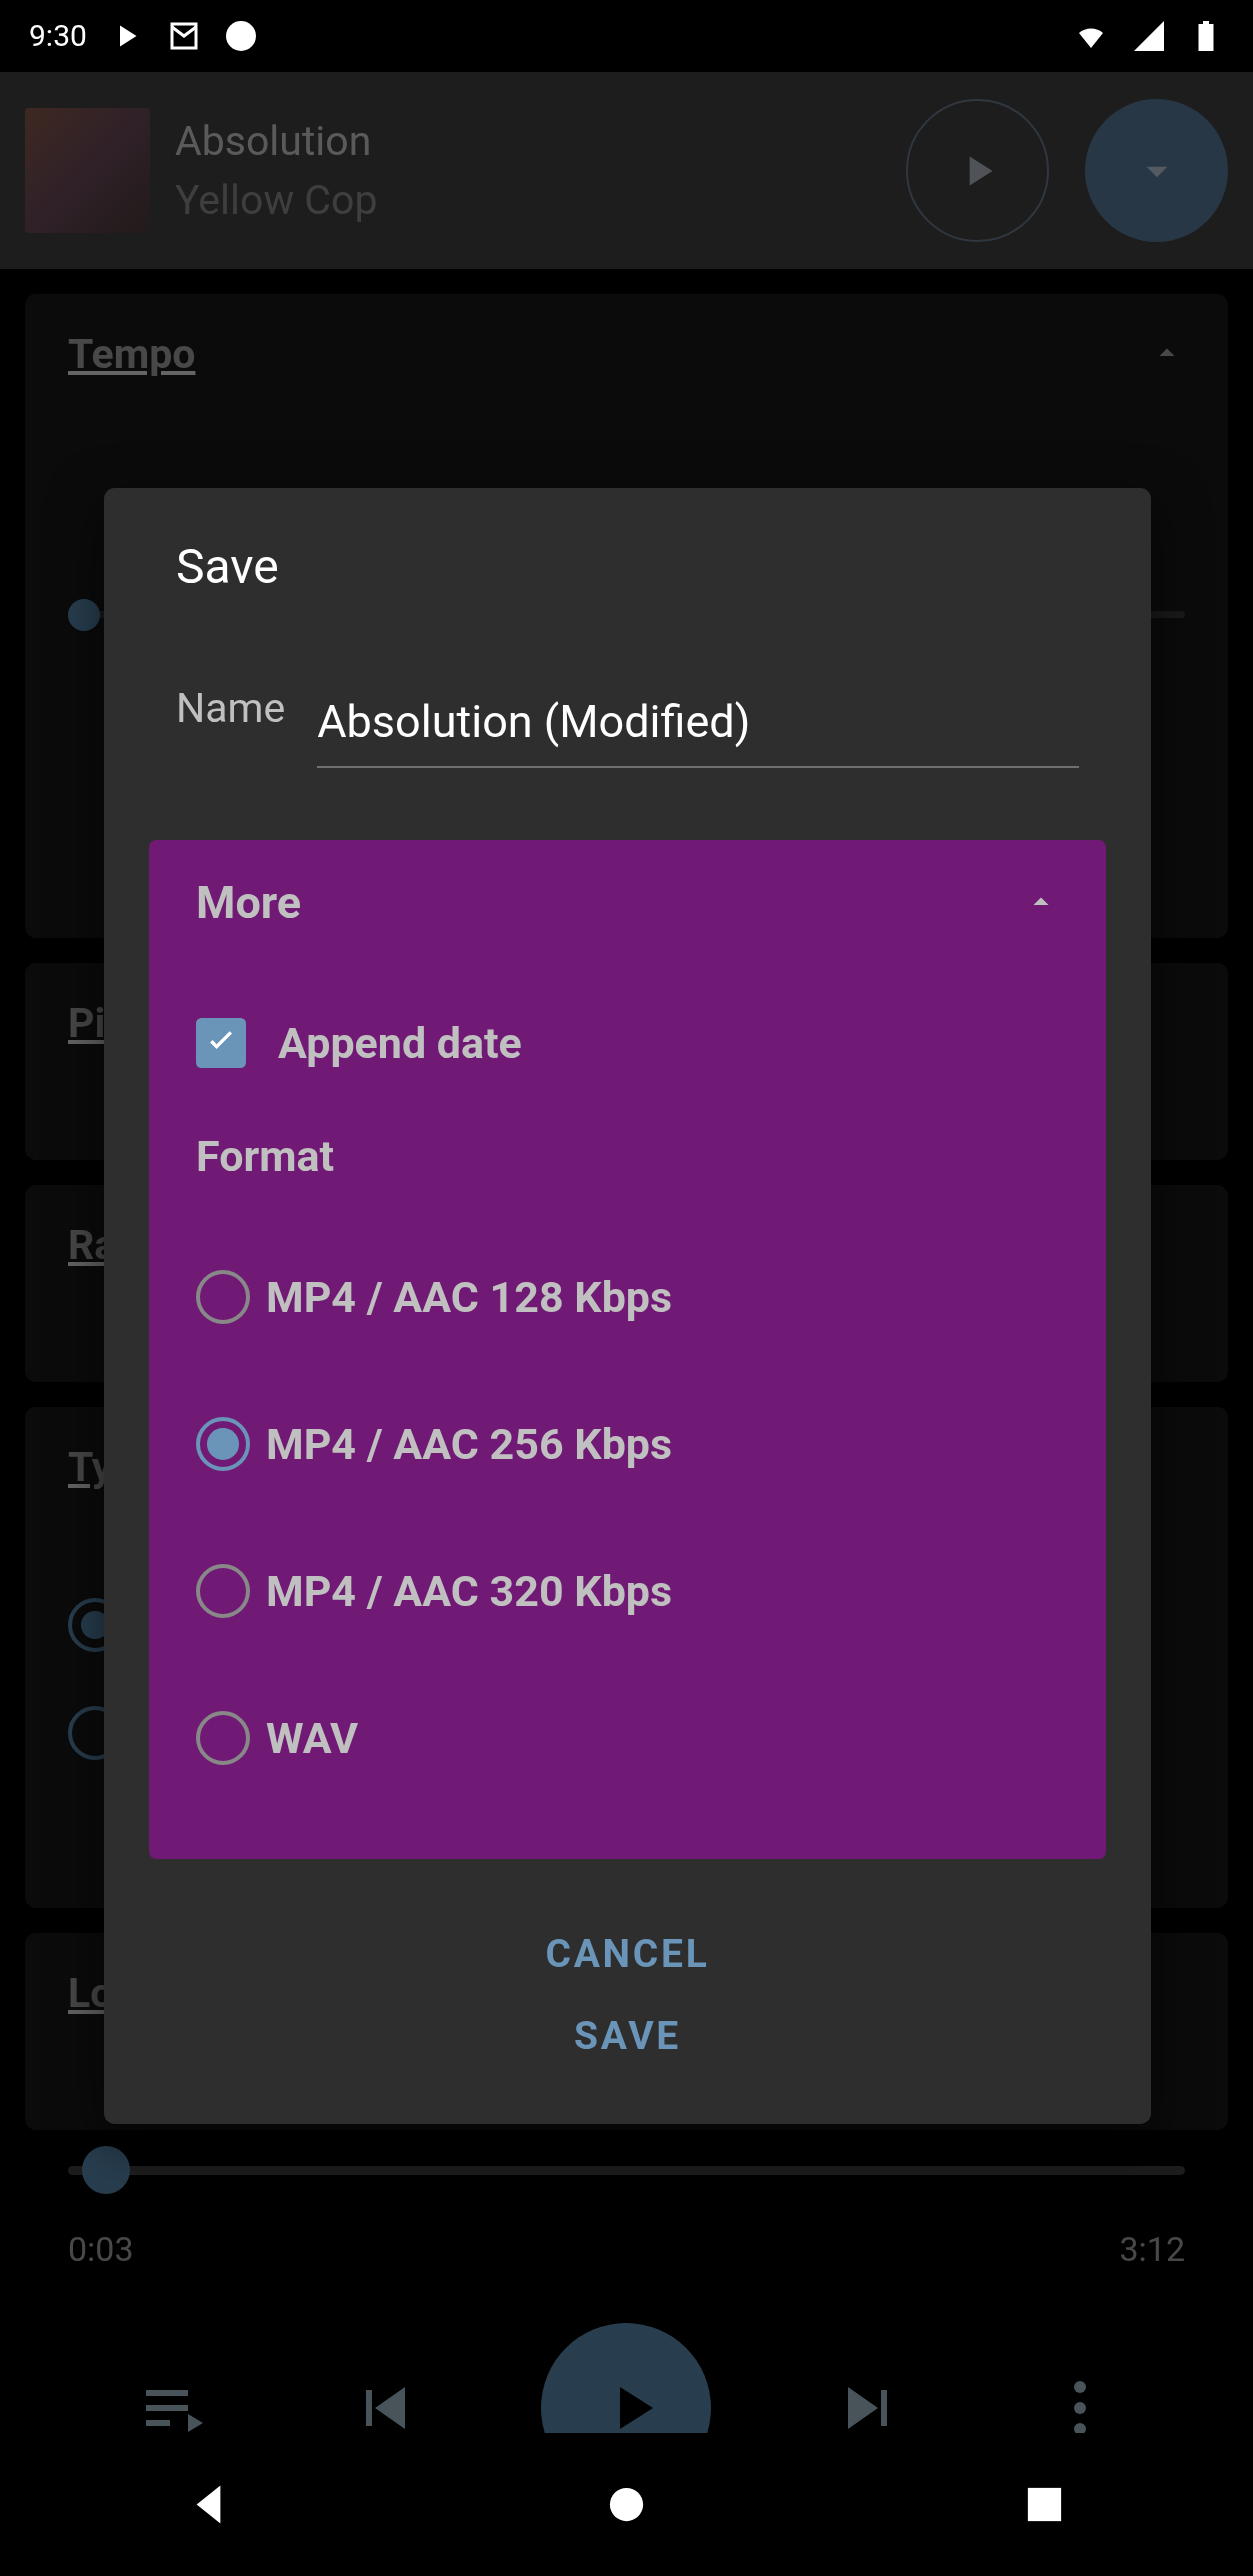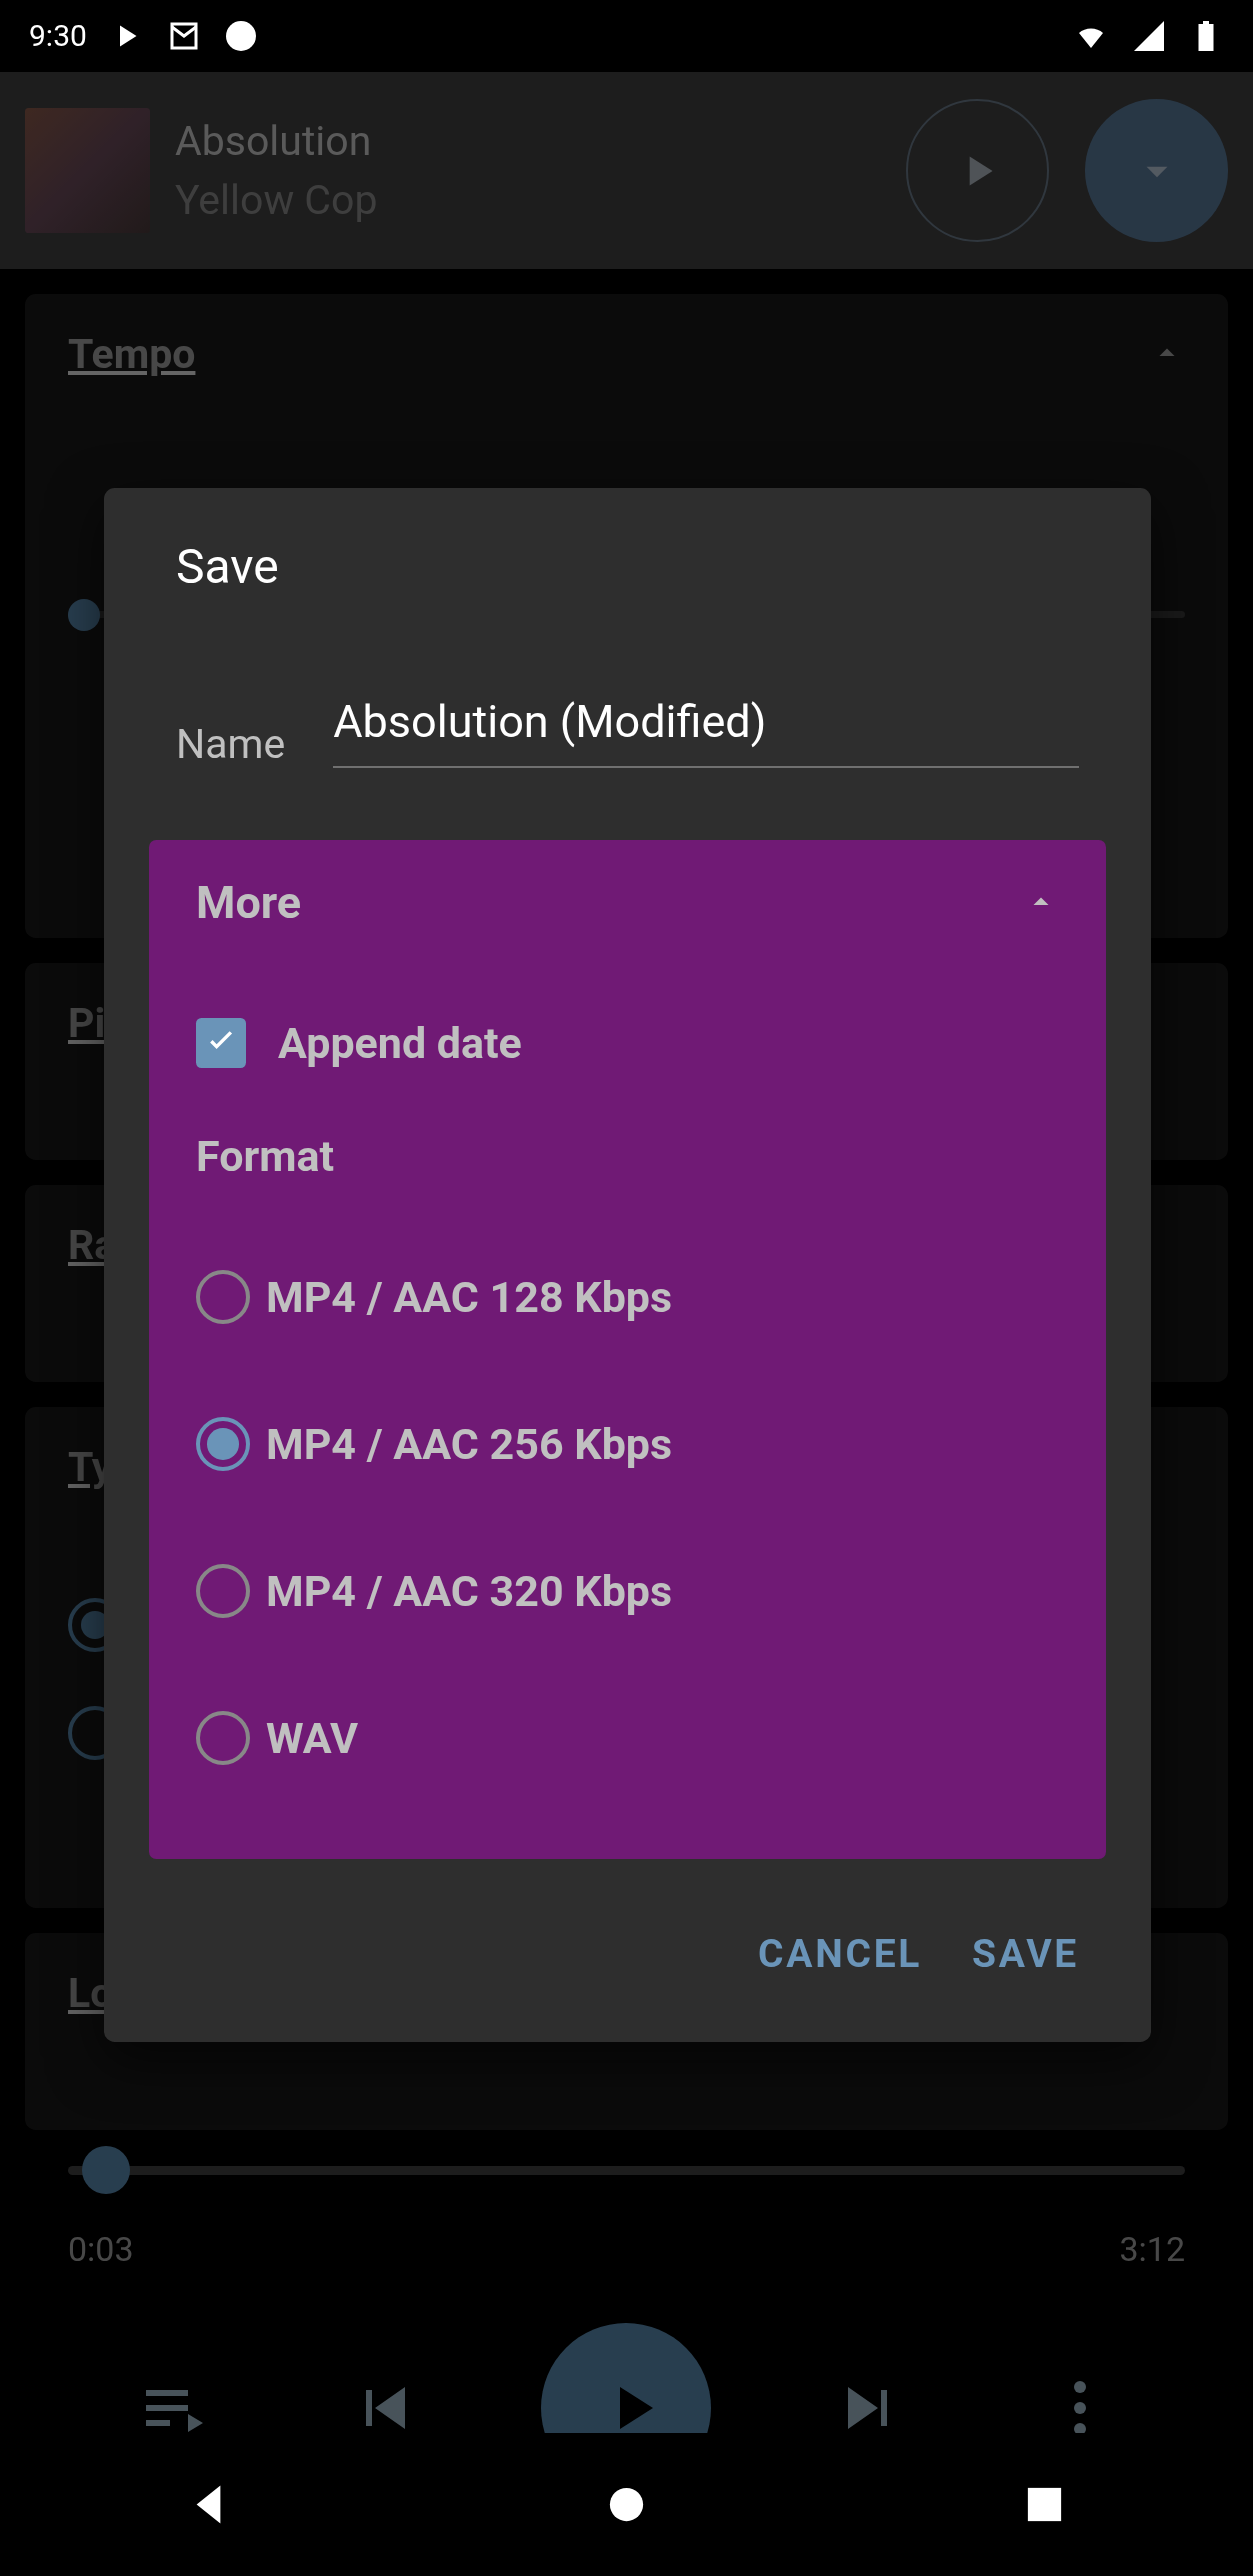--- a/index.html
+++ b/index.html
@@ -55,21 +55,21 @@
   .navbar { position: absolute; bottom: 0; left:0; right:0; height: 143px; background: #000; display: flex; justify-content: space-around; align-items: center; }
   .navbar .navbtn { width: 89px; height: 89px; display:flex; align-items:center; justify-content:center; }
   .navbar .navbtn svg { width: 57px; height: 57px; fill: #fff; }
 
   
   .scrim { position: absolute; top: 72px; left: 0; right: 0; bottom: 143px; background: rgba(0,0,0,0.55); }
 
   
   .dialog { position: absolute; left: 104px; top: 488px; width: 1047px; background: #2e2e2e; border-radius: 10.7px; box-shadow: 0 18px 54px rgba(0,0,0,0.6); padding: 50px 0 29px; }
   .dialog .dlg-title { font-size: 48px; color: #fff; font-weight: 400; padding: 0 72px; margin-bottom: 89px; }
-  .dialog .name-row { display: flex; align-items: flex-end; padding: 0 72px; gap: 48px; margin-bottom: 72px; }
+  .dialog .name-row { display: flex; align-items: flex-start; padding: 0 72px; gap: 32px; margin-bottom: 72px; }
   .dialog .name-label { font-size: 41px; color: #c0c0c0; }
   .dialog .name-input { flex: 1; background: transparent; border: none; border-bottom: 2.7px solid #707070; color: #fff; font-size: 45px; padding: 10.7px 0 18px; outline: none; font-family: inherit; }
 
   .more-section { margin: 0 45px; background: #701a75; border-radius: 7.2px; padding: 36px 47px 47px; font-weight: bold; }
   .more-header { display: flex; justify-content: space-between; align-items: center; margin-bottom: 89px; }
   .more-header .more-label { font-size: 45px; color: #c0c0c0; }
   .more-header svg { width: 36px; height: 36px; fill: #c0c0c0; }
 
   .check-row { display: flex; align-items: center; gap: 32px; margin-bottom: 63px; }
   .checkbox { width: 50px; height: 50px; background: #6a94b8; border-radius: 5.4px; display: flex; align-items: center; justify-content: center; }
@@ -77,21 +77,21 @@
   .check-label { font-size: 43px; color: #c0c0c0; }
 
   .format-label { font-size: 43px; color: #c0c0c0; margin-bottom: 43px; }
 
   .radio-item { display: flex; align-items: center; gap: 16px; height: 147px; }
   .radio { width: 54px; height: 54px; border: 4.5px solid #888; border-radius: 50%; position: relative; flex-shrink:0; }
   .radio.selected { border-color: #6a94b8; }
   .radio.selected::after { content:''; position:absolute; inset:7.2px; background:#6a94b8; border-radius:50%; }
   .radio-label { font-size: 43px; color: #c0c0c0; }
 
-  .dialog-actions { display: flex; justify-content: flex-end; gap: 50px; padding: 72px 72px 36px; }
+  .dialog-actions { display: flex; justify-content: flex-end; gap: 36px; padding: 72px 72px 36px; flex-direction: column; }
   .dialog-actions .dlg-btn { font-size: 39px; font-weight: 700; color: #6a94b8; letter-spacing: 2.7px; background: none; border: none; cursor: pointer; }
 </style>
 </head>
 <body>
 
 <div class="statusbar">
   <div class="left">
     <span>9:30</span>
     <span class="status-icon">
         <svg viewBox="0 0 24 24">

